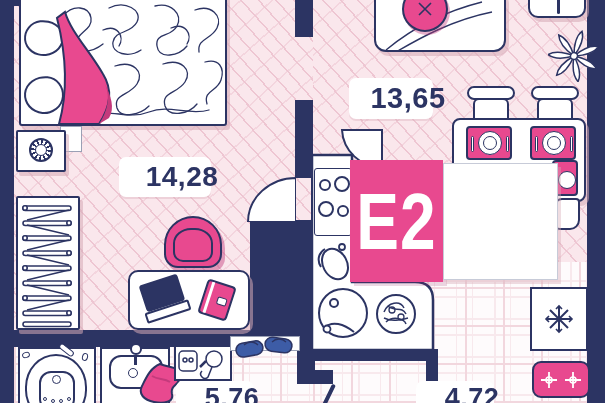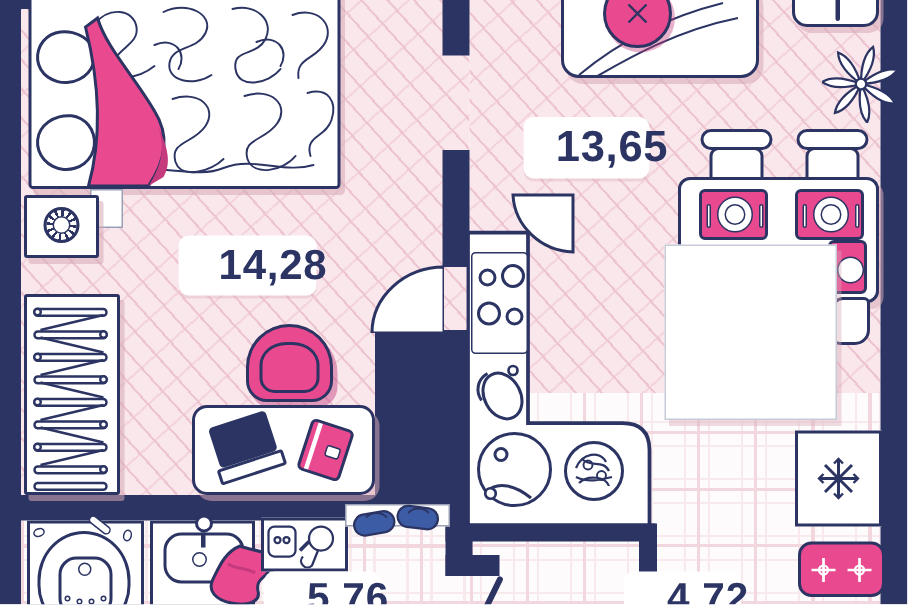--- a/index.html
+++ b/index.html
@@ -267,20 +267,23 @@
     <div class="plate" style="left:10px;top:3px;width:24px;height:24px;"></div>
     <div class="plate" style="left:15px;top:8px;width:14px;height:14px;"></div>
     <div class="cutlery" style="left:3px;top:8px;height:16px;"></div>
     <div class="cutlery" style="left:38px;top:8px;height:16px;"></div>
   </div>
   <div style="position:absolute;left:552px;top:160px;width:26px;height:36px;background:#e8498f;border:2px solid #2c3463;border-radius:4px;">
     <div class="plate" style="left:4px;top:9px;width:18px;height:18px;"></div>
   </div>
   <div class="furn" style="left:554px;top:198px;width:26px;height:32px;border-radius:8px 4px 10px 6px;box-shadow:none;"></div>
 
+  <div style="position:absolute;left:350px;top:160px;width:93px;height:122px;background:#e8498f;box-shadow:4px 4px 0 rgba(150,40,100,.18);display:flex;align-items:center;justify-content:center;">
+    <span style="color:#fff;font-size:64px;font-weight:700;letter-spacing:1px;transform:scaleY(1.25);line-height:1;">E2</span>
+  </div>
   <div style="position:absolute;left:443px;top:163px;width:115px;height:117px;background:#fff;border:1.5px solid #c7cbd8;box-shadow:3px 4px 0 rgba(214,169,183,.4);"></div>
 
   <div style="position:absolute;left:530px;top:287px;width:58px;height:64px;background:#fff;border:2.5px solid #2c3463;display:flex;align-items:center;justify-content:center;">
     <svg width="32" height="32" viewBox="0 0 32 32" fill="none" stroke="#2c3463" stroke-width="2">
       <path d="M16,3 V29 M3,16 H29 M7,7 L25,25 M25,7 L7,25"></path>
       <path d="M13,6 L16,3 L19,6 M13,26 L16,29 L19,26 M6,13 L3,16 L6,19 M26,13 L29,16 L26,19" stroke-width="1.6"></path>
     </svg>
   </div>
   <div style="position:absolute;left:532px;top:361px;width:58px;height:37px;background:#e8498f;border:2.5px solid #2c3463;border-radius:9px;display:flex;align-items:center;justify-content:space-evenly;">
     <svg width="18" height="18" viewBox="0 0 18 18" stroke="#fff" fill="none">

